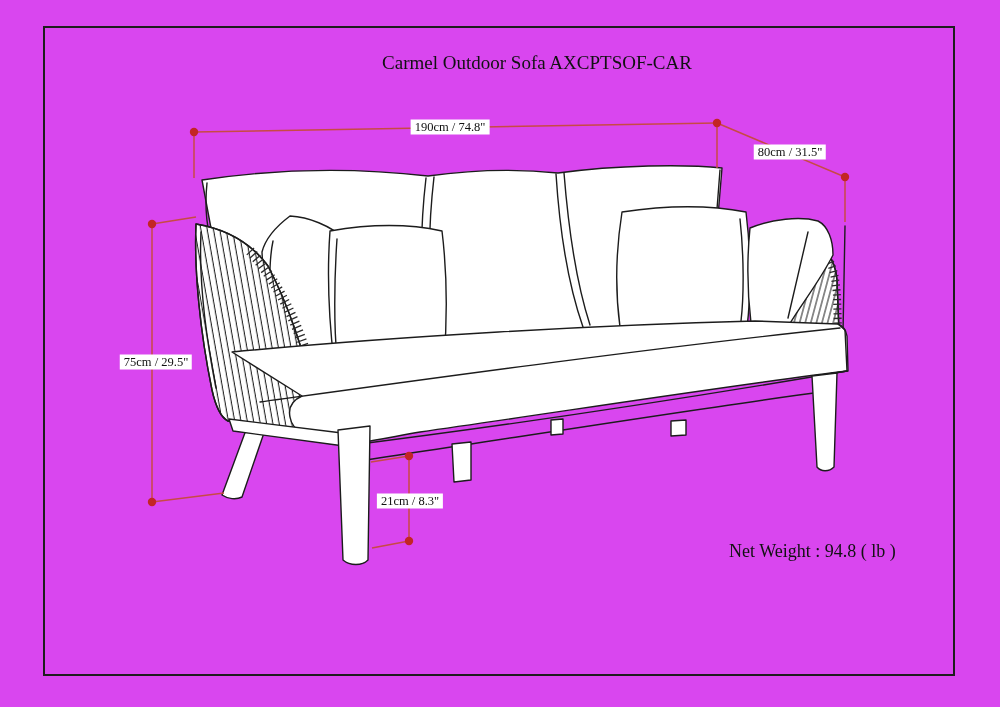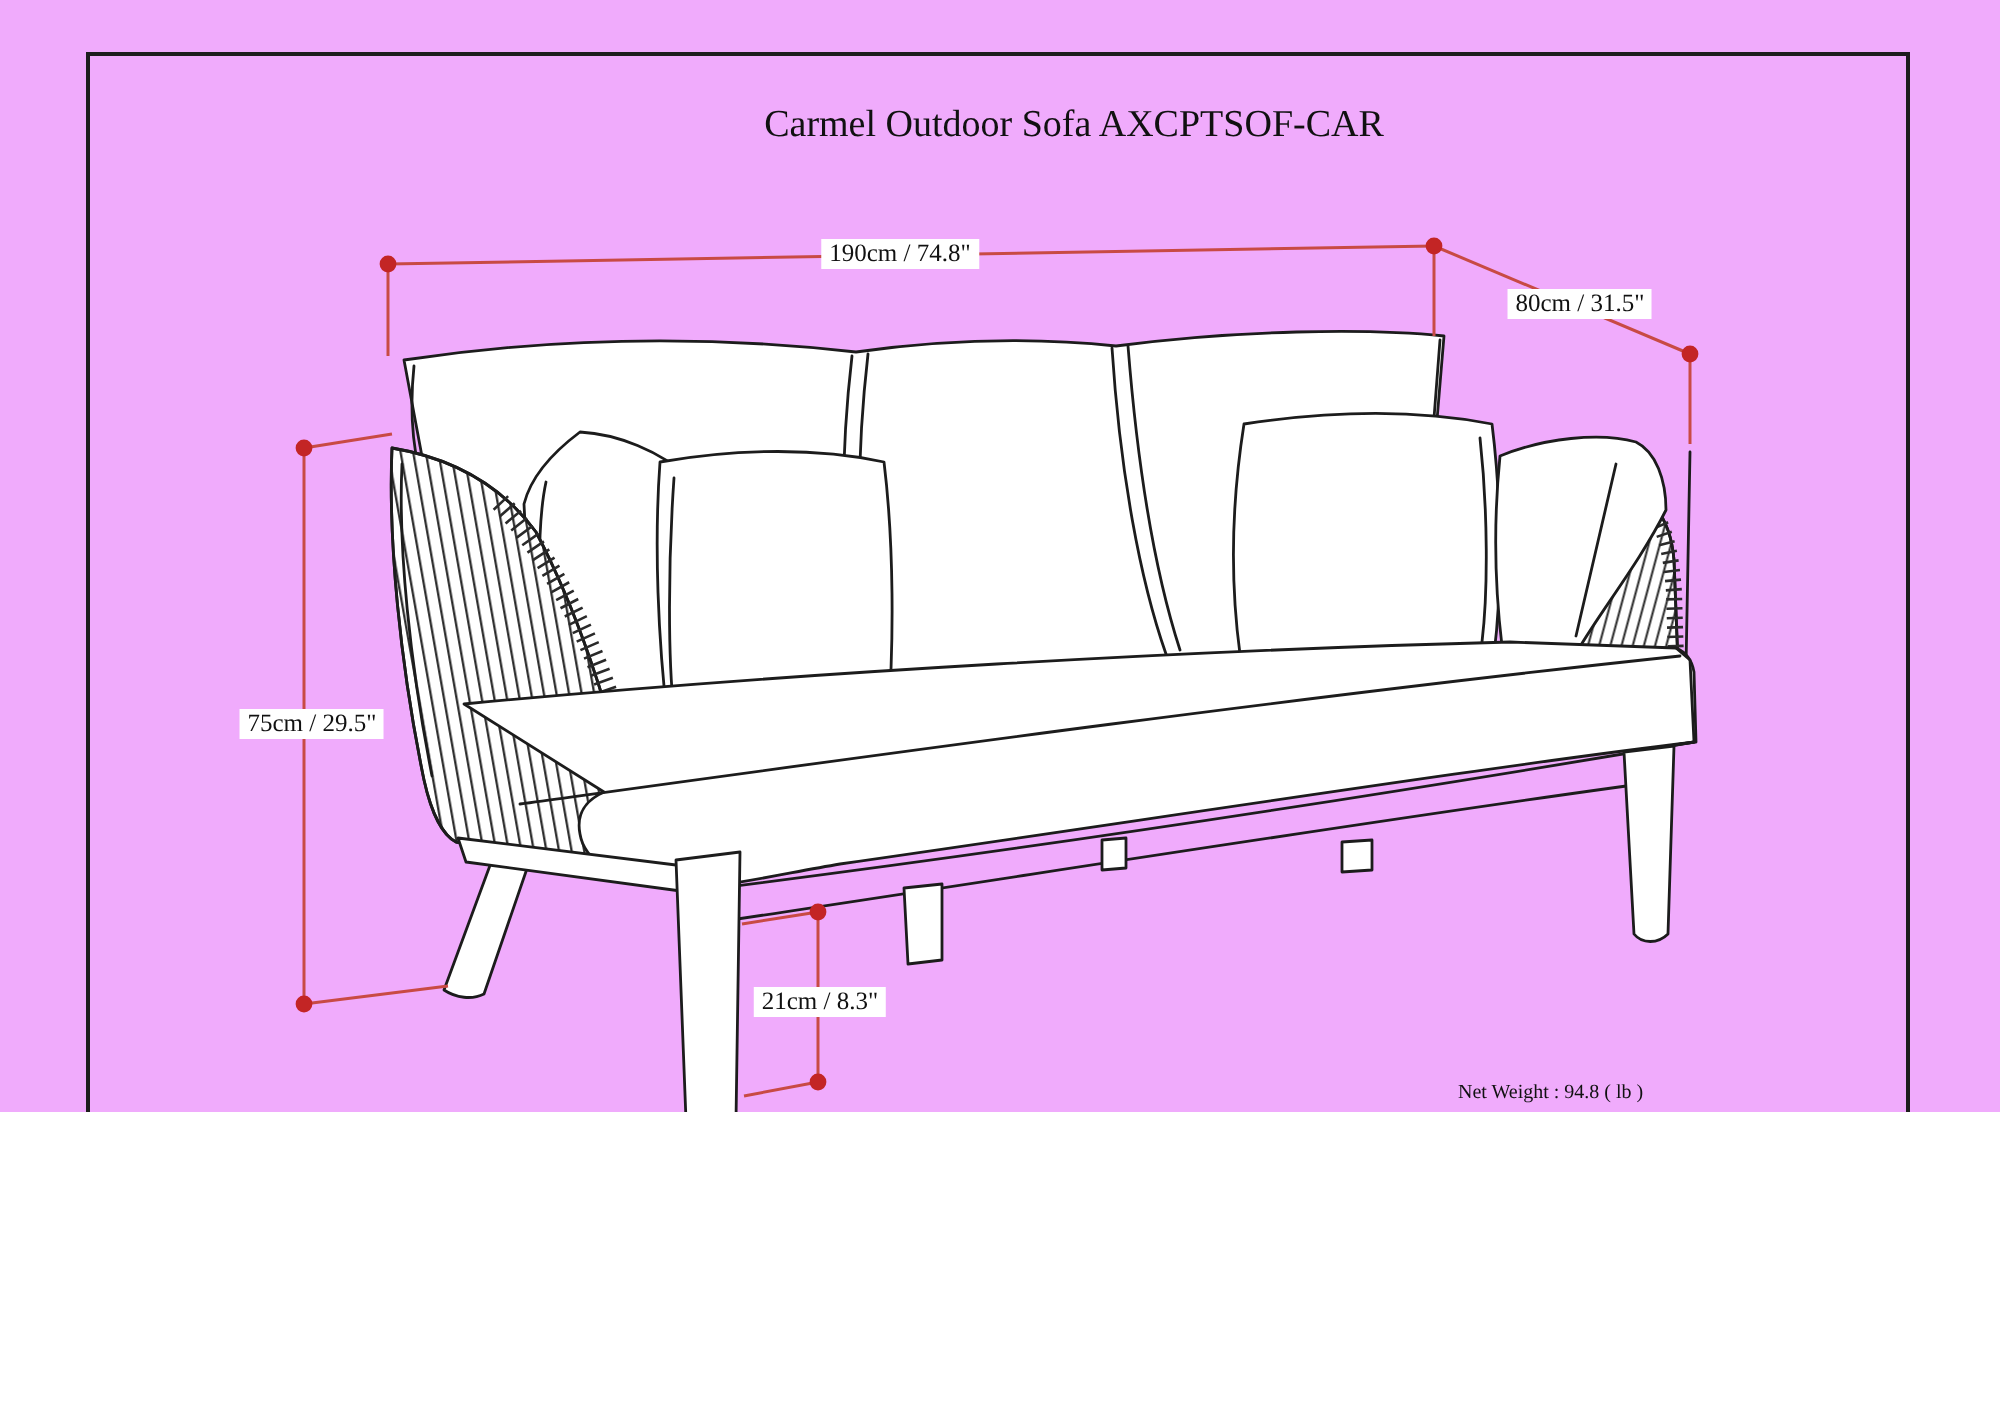--- a/index.html
+++ b/index.html
@@ -1,25 +1,25 @@
 <!DOCTYPE html>
 <html><head>
 <meta charset="utf-8">
 <style>
   html,body{margin:0;padding:0;background:#fff;}
-  #page{position:relative;width:1000px;height:556px;background:#f0abfc;overflow:hidden;
+  #page{position:relative;width:1000px;height:707px;background:#d946ef;overflow:hidden;
         font-family:"Liberation Serif","DejaVu Serif",serif;}
   #frame-border{position:absolute;left:43px;top:26px;width:912px;height:650px;
         border:2px solid #1d1d1d;box-sizing:border-box;}
   #diagram-svg{position:absolute;left:0;top:0;width:1000px;height:707px;}
   .page-title{position:absolute;left:537px;top:52px;transform:translateX(-50%);
         font-size:19px;color:#111;white-space:nowrap;}
   .dim-label{position:absolute;transform:translate(-50%,-50%);background:#fff;
         padding:0 4px;font-size:12.5px;color:#111;white-space:nowrap;line-height:1.2;}
-  .net-weight{position:absolute;left:729px;top:541px;font-size:10px;color:#111;white-space:nowrap;}
+  .net-weight{position:absolute;left:729px;top:541px;font-size:18px;color:#111;white-space:nowrap;}
 </style>
 </head>
 <body>
 
 <div id="page">
 
   <div id="frame-border"></div>
 
   <div class="page-title">Carmel Outdoor Sofa AXCPTSOF-CAR</div>
 

